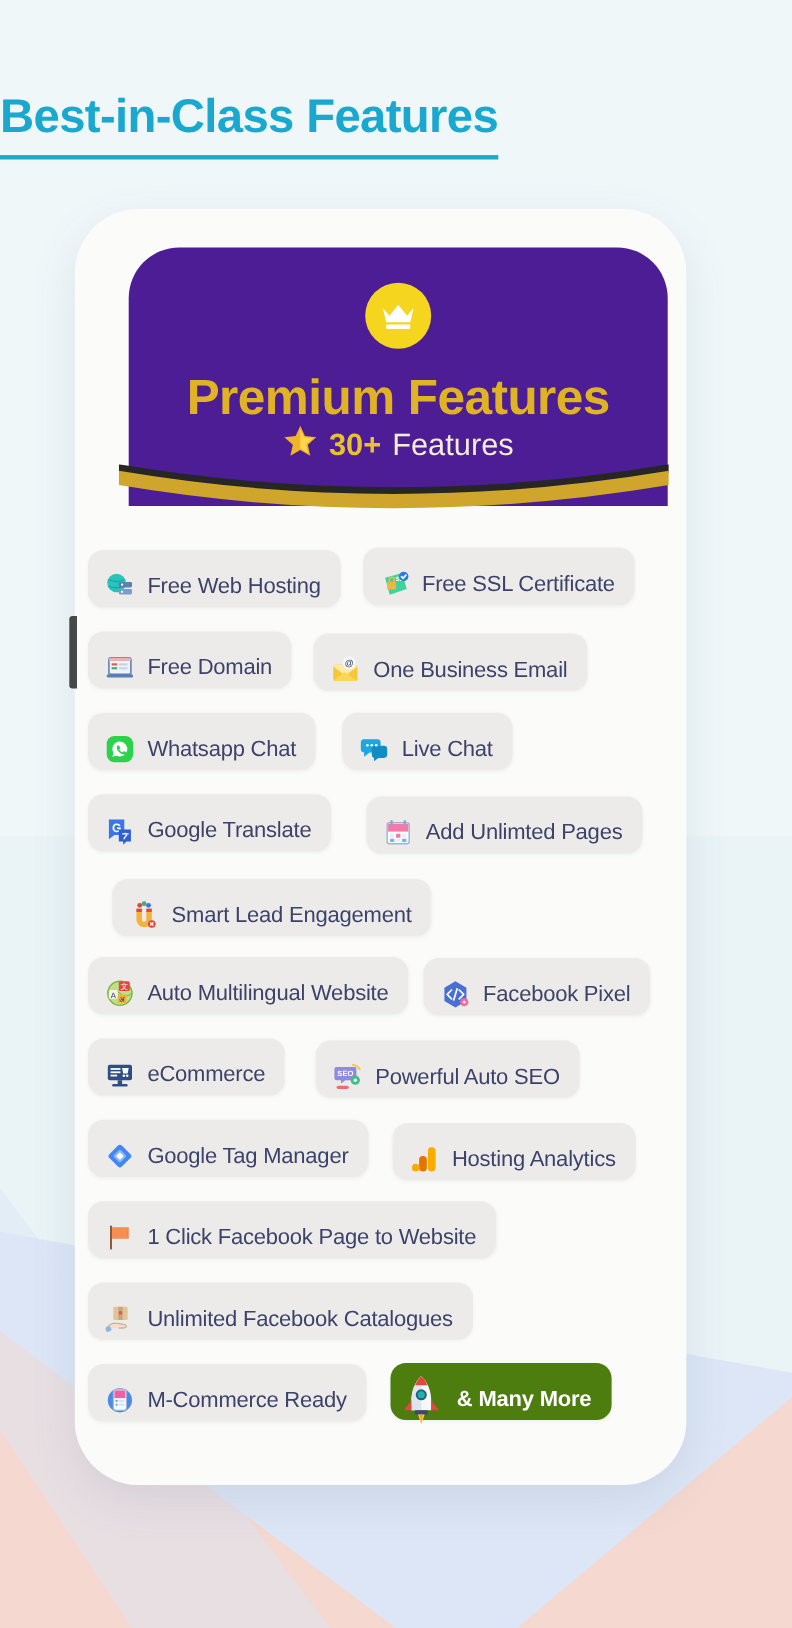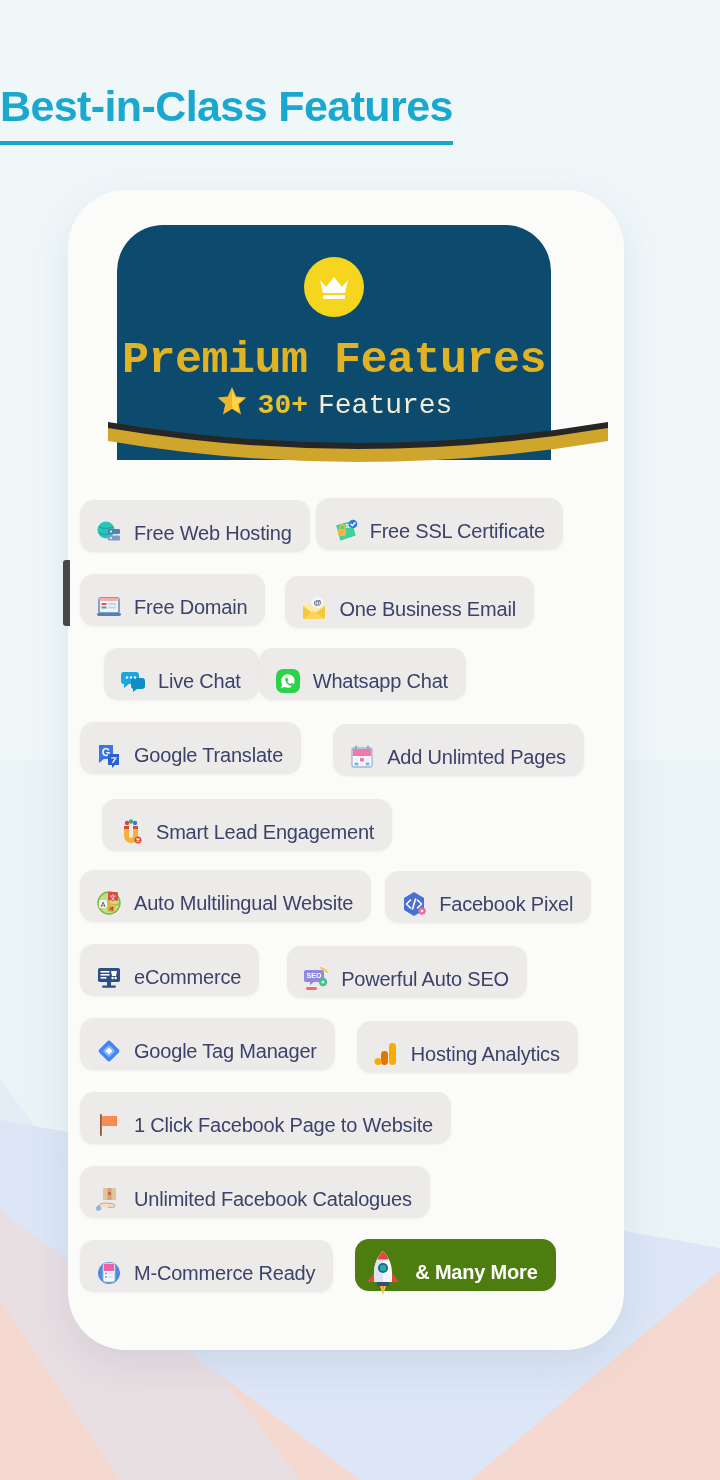--- a/index.html
+++ b/index.html
@@ -52,25 +52,24 @@
     width:7px; height:66px;
     background:#2a2a2a;
     border-radius:3px 0 0 3px;
     opacity:.85;
   }
 
   
   .premium-header {
     position:absolute;
     left:49px; top:35px;
-    width:434px; height:235px;
-    background:#0c4a6e;
+    width:490px; height:235px;
+    background:#4c1d95;
     border-radius:46px 46px 0 0;
     overflow:visible;
-    font-family:Liberation Mono, monospace;
   }
   .header-curve { position:absolute; left:40px; top:232px; width:500px; height:60px; }
 
   .crown-badge {
     position:absolute; left:50%; top:32px;
     transform:translateX(-50%);
     width:60px; height:60px;
     border-radius:50%;
     background:#f6d51f;
     display:flex; align-items:center; justify-content:center;
@@ -200,21 +199,21 @@
               <circle cx="11" cy="11" r="8.5" fill="#27c5b8"></circle>
               <path d="M4 8 q7 3 14 0 M4 14 q7 3 14 0" stroke="#1e9fb0" stroke-width="1.1" fill="none"></path>
               <rect x="13" y="10" width="12" height="5" rx="1.3" fill="#5b7fb5"></rect>
               <rect x="13" y="16.5" width="12" height="5" rx="1.3" fill="#7d9cc9"></rect>
               <circle cx="16" cy="12.5" r="1" fill="#fff"></circle>
               <circle cx="16" cy="19" r="1" fill="#fff"></circle>
             </svg>
           </span>
           <span class="label">Free Web Hosting</span>
         </div>
-        <div class="pill" style="margin-left:6px; margin-top:-4px;text-align:right;">
+        <div class="pill" style="margin-left:20px; margin-top:-4px;text-align:right;">
           <span class="ic">
             <svg width="28" height="28" viewBox="0 0 28 28" xmlns="http://www.w3.org/2000/svg">
               <path d="M6 7 L22 5 L24 20 L8 23 Z" fill="#3ed39b" transform="rotate(-8 14 14)"></path>
               <rect x="7" y="12" width="8" height="7" rx="1.4" fill="#f2b544"></rect>
               <path d="M9 12 v-2 a2.2 2.2 0 0 1 4.4 0 v2" stroke="#f2b544" stroke-width="1.5" fill="none"></path>
               <text x="14.5" y="11" font-size="5.5" fill="#ffffff" font-family="sans-serif" font-weight="bold">SSL</text>
               <circle cx="22" cy="7" r="4.3" fill="#2f7ae0"></circle>
               <path d="M20 7.2 l1.4 1.5 L24 5.8" stroke="#fff" stroke-width="1.5" fill="none" stroke-linecap="round"></path>
             </svg>
           </span>
@@ -245,41 +244,41 @@
               <circle cx="17.5" cy="7.5" r="6" fill="#f3f6fb"></circle>
               <text x="17.5" y="10" font-size="8" fill="#2c3550" text-anchor="middle" font-family="sans-serif">@</text>
               <path d="M3 24 L13 16 L25 24 Z" fill="#fad55a"></path>
             </svg>
           </span>
           <span class="label">One Business Email</span>
         </div>
       </div>
 
       <div class="feat-row">
+        <div class="pill">
+          <span class="ic">
+            <svg width="28" height="28" viewBox="0 0 28 28" xmlns="http://www.w3.org/2000/svg">
+              <rect x="2" y="2" width="24" height="24" rx="7" fill="#2bd24a"></rect>
+              <path d="M14 7.2 a6.8 6.8 0 0 0 -5.9 10.2 L7.2 21 l3.7 -0.9 A6.8 6.8 0 1 0 14 7.2 Z" fill="#ffffff"></path>
+              <path d="M11.4 11.3 c0.3 -0.6 0.6 -0.6 0.9 -0.6 l0.6 0 c0.2 0 0.5 0 0.7 0.6 l0.7 1.6 c0.1 0.3 0 0.5 -0.2 0.7 l-0.5 0.5 c-0.2 0.2 -0.2 0.4 -0.1 0.6 a5 5 0 0 0 2.5 2.2 c0.3 0.1 0.5 0.1 0.7 -0.1 l0.6 -0.7 c0.2 -0.2 0.4 -0.2 0.6 -0.1 l1.5 0.7 c0.3 0.2 0.4 0.3 0.4 0.6 c0 0.6 -0.5 1.6 -1.6 1.7 c-1.9 0.2 -4.6 -1.4 -6 -3.5 c-0.9 -1.4 -1.3 -3 -0.8 -4.2 Z" fill="#2bd24a"></path>
+            </svg>
+          </span>
+          <span class="label">Whatsapp Chat</span>
+        </div>
         <div class="pill" style="margin-left:24px; margin-top:0px;">
           <span class="ic">
             <svg width="28" height="28" viewBox="0 0 28 28" xmlns="http://www.w3.org/2000/svg">
               <path d="M4 5 h13 a3 3 0 0 1 3 3 v6 a3 3 0 0 1 -3 3 h-7 l-5 4 v-4 a3 3 0 0 1 -3 -3 V8 a3 3 0 0 1 2 -3 Z" fill="#1aa8e0"></path>
               <path d="M12 11 h11 a3 3 0 0 1 3 3 v5 a3 3 0 0 1 -3 3 h-5 l-4 3 v-3 a3 3 0 0 1 -2 -3 v-5 a3 3 0 0 1 0 -3 Z" fill="#0f8ec4"></path>
               <circle cx="8" cy="10.5" r="1.2" fill="#fff"></circle>
               <circle cx="12" cy="10.5" r="1.2" fill="#fff"></circle>
               <circle cx="16" cy="10.5" r="1.2" fill="#fff"></circle>
             </svg>
           </span>
           <span class="label">Live Chat</span>
-        </div>
-        <div class="pill">
-          <span class="ic">
-            <svg width="28" height="28" viewBox="0 0 28 28" xmlns="http://www.w3.org/2000/svg">
-              <rect x="2" y="2" width="24" height="24" rx="7" fill="#2bd24a"></rect>
-              <path d="M14 7.2 a6.8 6.8 0 0 0 -5.9 10.2 L7.2 21 l3.7 -0.9 A6.8 6.8 0 1 0 14 7.2 Z" fill="#ffffff"></path>
-              <path d="M11.4 11.3 c0.3 -0.6 0.6 -0.6 0.9 -0.6 l0.6 0 c0.2 0 0.5 0 0.7 0.6 l0.7 1.6 c0.1 0.3 0 0.5 -0.2 0.7 l-0.5 0.5 c-0.2 0.2 -0.2 0.4 -0.1 0.6 a5 5 0 0 0 2.5 2.2 c0.3 0.1 0.5 0.1 0.7 -0.1 l0.6 -0.7 c0.2 -0.2 0.4 -0.2 0.6 -0.1 l1.5 0.7 c0.3 0.2 0.4 0.3 0.4 0.6 c0 0.6 -0.5 1.6 -1.6 1.7 c-1.9 0.2 -4.6 -1.4 -6 -3.5 c-0.9 -1.4 -1.3 -3 -0.8 -4.2 Z" fill="#2bd24a"></path>
-            </svg>
-          </span>
-          <span class="label">Whatsapp Chat</span>
         </div>
       </div>
 
       <div class="feat-row">
         <div class="pill">
           <span class="ic">
             <svg width="28" height="28" viewBox="0 0 28 28" xmlns="http://www.w3.org/2000/svg">
               <path d="M4 4 h14 v14 h-9 l-5 4 Z" fill="#3b76e8"></path>
               <text x="11" y="15" font-size="11" fill="#fff" text-anchor="middle" font-family="sans-serif" font-weight="bold">G</text>
               <path d="M13 13 h11 v11 h-4 l-3 3 v-3 h-4 Z" fill="#2c5fd0"></path>

